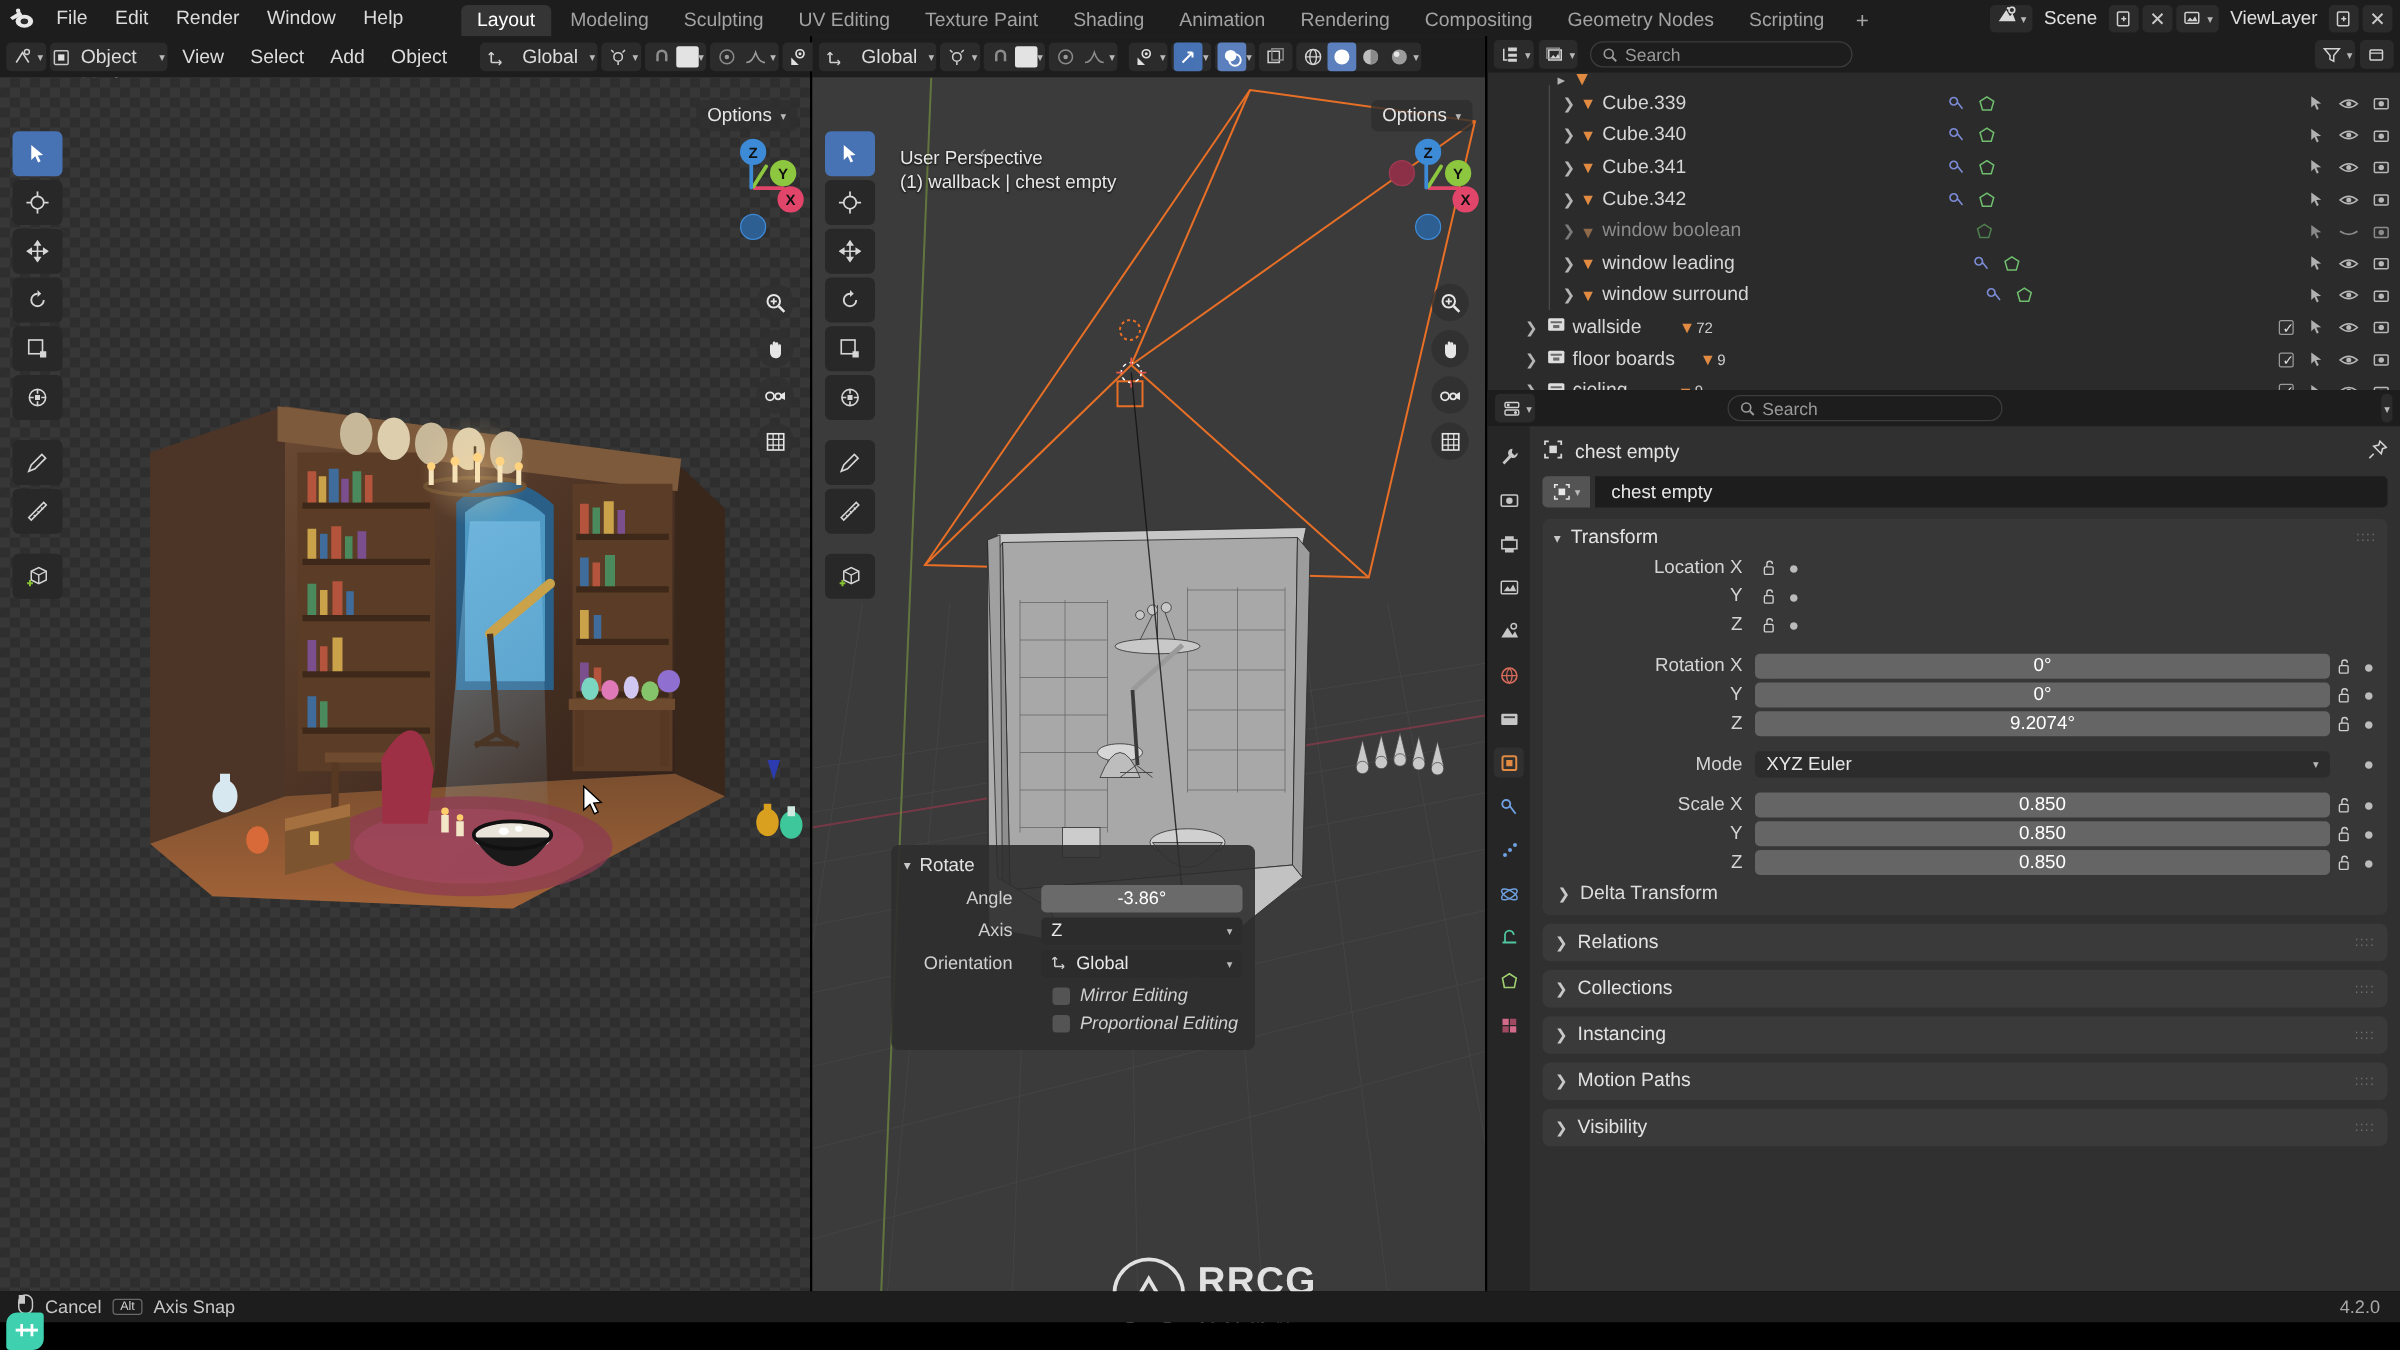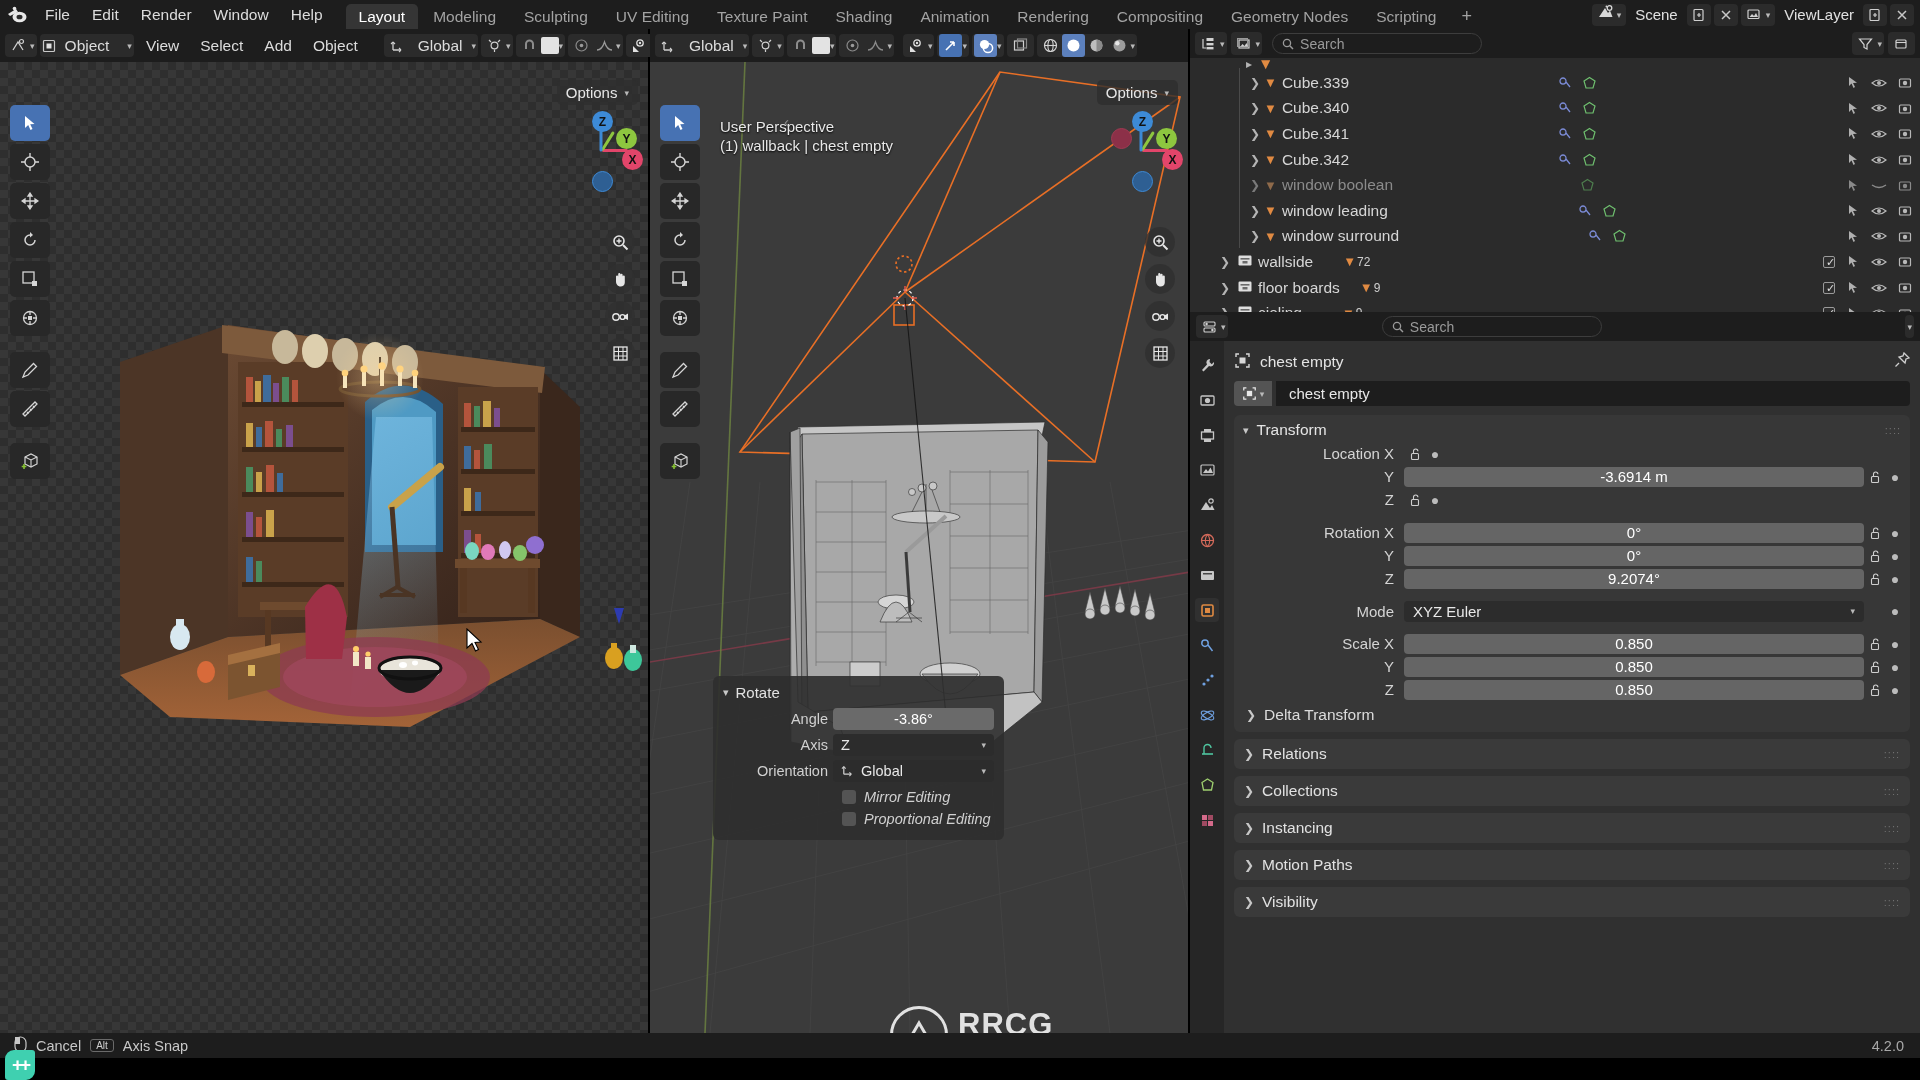--- a/index.html
+++ b/index.html
@@ -3,21 +3,21 @@
 <meta charset="utf-8">
 <style>
   * { box-sizing: border-box; margin:0; padding:0; }
   html,body { width:1920px; height:1080px; overflow:hidden; background:#000; }
   body { font-family:"Liberation Sans", sans-serif; font-size:16px; color:#e6e6e6; -webkit-font-smoothing:antialiased; }
 
   
   #topbar { position:absolute; left:0; top:0; width:1920px; height:29px; background:#1d1d1d; display:flex; align-items:center; }
   .blender-logo { width:34px; height:29px; display:flex; align-items:center; justify-content:center; }
   .menu-item { padding:0 11px; height:29px; line-height:29px; font-size:15.5px; color:#dcdcdc; cursor:default; }
-  #wstabs { display:flex; align-items:flex-end; height:29px; margin-left:12px; }
+  #wstabs { display:flex; align-items:flex-end; height:29px; margin-left:35px; }
   .ws-tab { padding:0 13px; height:25px; line-height:25px; font-size:15.5px; color:#a3a3a3; border-radius:5px 5px 0 0; margin-right:2px; }
   .ws-tab.active { background:#353535; color:#fff; }
   .ws-plus { padding:0 10px; color:#a3a3a3; font-size:18px; line-height:25px;}
   #topbar-right { margin-left:auto; display:flex; align-items:center; height:29px; padding-right:6px; gap:3px; }
   .tb-box { background:#2b2b2b; border-radius:4px; height:22px; display:flex; align-items:center; padding:0 5px; gap:3px; }
   .tb-lbl { font-size:15px; color:#e0e0e0; padding:0 6px; }
   .chev { font-size:9px; color:#b9b9b9; }
 
   
   .hdrbar { background:#1d1d1d; display:flex; align-items:center; height:33px; gap:3px; padding:0 5px; }
@@ -54,21 +54,21 @@
   
   #vp-mid { position:absolute; left:650px; top:29px; width:538px; height:1004px; background:#393939; }
   #vpm-hdr { position:absolute; left:0; top:0; width:538px; height:33px; }
   #vpm-body { position:absolute; left:0; top:33px; width:538px; height:971px; background:#3b3b3b; overflow:hidden; }
   .vp-info { position:absolute; left:70px; top:55px; font-size:15px; color:#e8e8e8; line-height:19px; text-shadow:0 1px 2px #000; }
 
   
   #oppanel { position:absolute; left:713px; top:676px; width:291px; background:#2e2e2ee8; border-radius:6px; padding:8px 10px 10px 10px; }
   .op-title { font-size:15px; color:#e2e2e2; display:flex; align-items:center; gap:7px; margin-bottom:7px;}
   .op-row { display:flex; align-items:center; height:22px; margin-bottom:4px; }
-  .op-lbl { width:110px; text-align:right; padding-right:5px; font-size:14.5px; color:#d0d0d0; }
+  .op-lbl { width:110px; text-align:right; padding-right:23px; font-size:14.5px; color:#d0d0d0; }
   .op-fld { flex:1; background:#6a6a6a; border-radius:4px; height:22px; display:flex; align-items:center; justify-content:center; font-size:14.5px; color:#fff; }
   .op-sel { flex:1; background:#2c2c2c; border-radius:4px; height:22px; display:flex; align-items:center; padding:0 8px; font-size:14.5px; color:#e8e8e8; gap:6px; }
   .op-chk { width:14px; height:14px; background:#545454; border-radius:3px; margin-right:8px; }
   .op-crow { display:flex; align-items:center; height:22px; padding-left:119px; font-size:14.5px; color:#d0d0d0;font-style:italic; }
 
   
   #outliner { position:absolute; left:1190px; top:29px; width:730px; height:283px; background:#2b2b2b; }
   #ol-hdr { position:absolute; left:0; top:0; width:730px; height:29px; background:#1d1d1d; display:flex; align-items:center; gap:4px; padding:0 5px; }
   .srch { background:#1d1d1d; border:1px solid #3d3d3d; border-radius:12px; height:21px; display:flex; align-items:center; padding:0 9px; gap:6px; font-size:14px; color:#9a9a9a; }
   #ol-body { position:absolute; left:0; top:29px; width:730px; height:254px; overflow:hidden; }
@@ -1374,21 +1374,20 @@
         <span class="lockico">
             <svg width="14" height="14" viewBox="0 0 14 14">
               <rect x="3.5" y="6.5" width="7" height="6" rx="1" fill="none" stroke="#cfcfcf" stroke-width="1.1"></rect>
               <path d="M5.5 6.5 V4.2 a2.2 2.2 0 0 1 4.4 0" fill="none" stroke="#cfcfcf" stroke-width="1.1"></path>
             </svg>
           </span>
         <span class="dotico">●</span>
       </div>
       <div class="pr-row">
         <span class="pr-lbl">Y</span>
-        <span class="pr-fld">-3.6914 m</span>
         <span class="lockico">
             <svg width="14" height="14" viewBox="0 0 14 14">
               <rect x="3.5" y="6.5" width="7" height="6" rx="1" fill="none" stroke="#cfcfcf" stroke-width="1.1"></rect>
               <path d="M5.5 6.5 V4.2 a2.2 2.2 0 0 1 4.4 0" fill="none" stroke="#cfcfcf" stroke-width="1.1"></path>
             </svg>
           </span>
         <span class="dotico">●</span>
       </div>
       <div class="pr-row">
         <span class="pr-lbl">Z</span>

